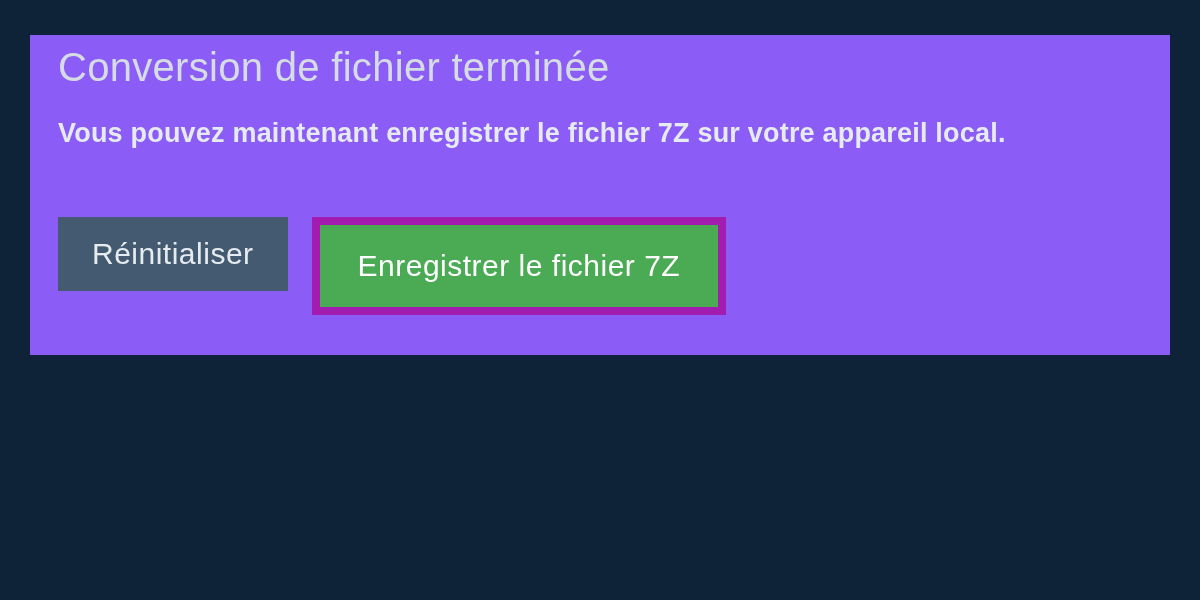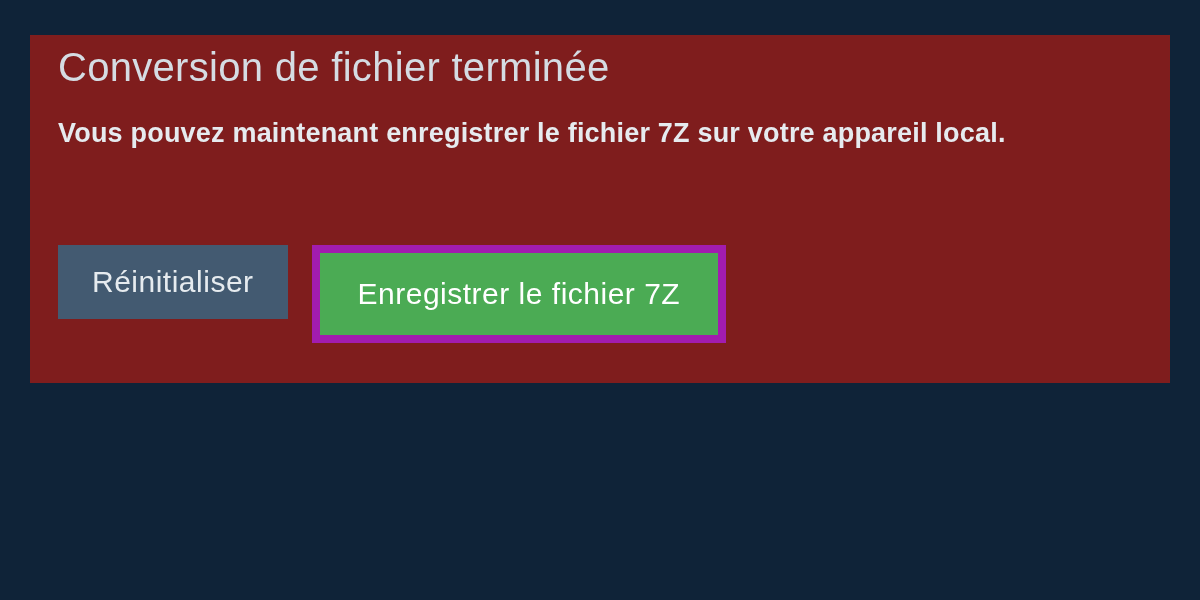--- a/index.html
+++ b/index.html
@@ -11,21 +11,21 @@
       width: 1200px;
       height: 600px;
       background-color: #0f2338;
       font-family: 'Segoe UI', 'Helvetica Neue', Arial, sans-serif;
       overflow: hidden;
     }
     .container {
       padding: 35px 30px;
     }
     .panel {
-      background-color: #7f1d1d;
+      background-color: #8b5cf6;
       position: relative;
     }
     .tab {
       display: inline-block;
       background-color: #1a3350;
       padding: 18px 30px 18px 28px;
       font-size: 34px;
       font-weight: 300;
       color: #d5dce3;
       letter-spacing: 0.5px;
@@ -37,21 +37,21 @@
       font-size: 40px;
       font-weight: 300;
       color: #d5dce3;
       margin-bottom: 28px;
       letter-spacing: 0.3px;
     }
     .subtitle {
       font-size: 27px;
       font-weight: 600;
       color: #e6ebef;
-      margin-bottom: 96px;
+      margin-bottom: 68px;
       letter-spacing: 0.2px;
     }
     .button-row {
       display: flex;
       gap: 24px;
       align-items: flex-start;
     }
     .btn-reset {
       background-color: #435a71;
       color: #e6ebef;

